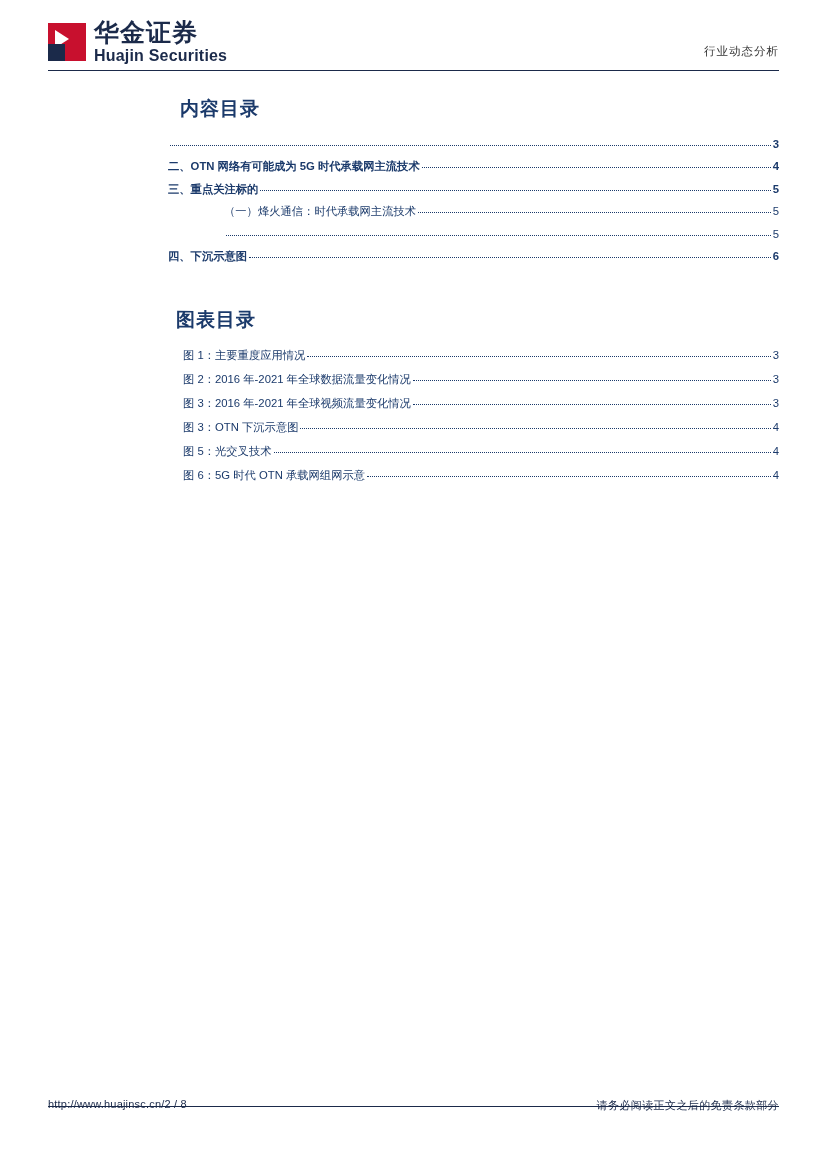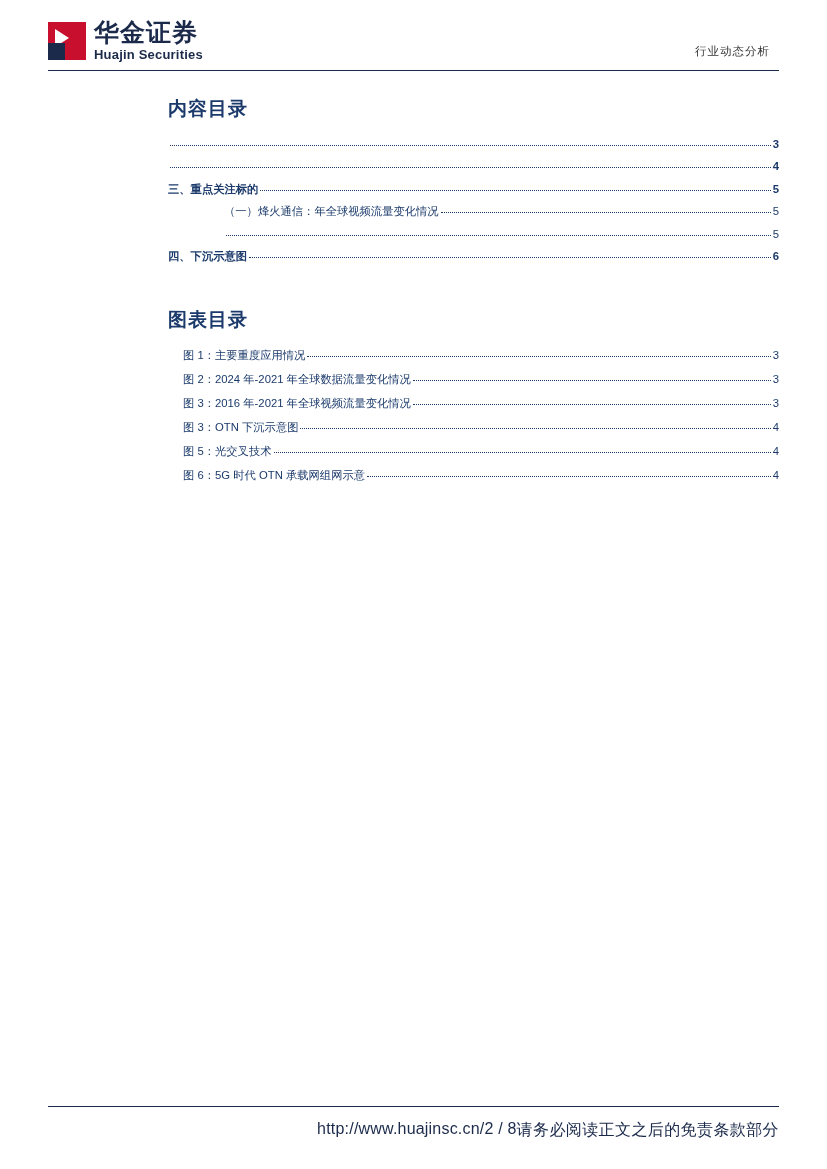--- a/index.html
+++ b/index.html
@@ -65,29 +65,29 @@
   }
   .logo-text { line-height: 1; }
   .logo-cn {
     font-family: "Liberation Serif", serif;
     font-size: 25px;
     font-weight: bold;
     color: #1b2a4a;
     letter-spacing: 1px;
   }
   .logo-en {
-    font-size: 13px;
+    font-size: 16px;
     font-weight: bold;
     color: #1b2a4a;
     letter-spacing: 0.2px;
     margin-top: 3px;
   }
   .header-right {
     position: absolute;
-    right: 9px;
+    right: 0;
     top: 24px;
     font-size: 11.5px;
     color: #333;
     letter-spacing: 1px;
   }
   .header-rule {
     position: absolute;
     left: 48px;
     top: 70px;
     width: 731px;
@@ -100,21 +100,21 @@
     position: absolute;
     left: 168px;
     top: 96px;
     width: 611px;
   }
   .section-title {
     font-family: "Liberation Serif", serif;
     font-size: 19px;
     font-weight: bold;
     color: #1b3a6b;
-    margin: 0 0 14px 0;
+    margin: 0 0 14px 12px;
     letter-spacing: 1px;
   }
   .toc-list {
     list-style: none;
     margin: 0;
     padding: 0;
   }
   .toc-row {
     display: flex;
     align-items: baseline;
@@ -141,21 +141,21 @@
     border-bottom: 1.2px dotted #1b3a6b;
     height: 9px;
   }
   .toc-page { flex: 0 0 auto; }
 
   .fig-title {
     font-family: "Liberation Serif", serif;
     font-size: 19px;
     font-weight: bold;
     color: #1b3a6b;
-    margin: 42px 0 14px 0;
+    margin: 42px 0 14px 8px;
     letter-spacing: 1px;
   }
   .fig-row {
     display: flex;
     align-items: baseline;
     font-size: 11.3px;
     color: #1b3a6b;
     line-height: 1.5;
     margin-bottom: 7px;
     white-space: nowrap;
@@ -168,25 +168,25 @@
     position: absolute;
     left: 48px;
     bottom: 62px;
     width: 731px;
     height: 1px;
     background: #1b2a4a;
   }
   .footer {
     position: absolute;
     left: 48px;
-    bottom: 28px;
-    width: 731px;
-    display: flex;
-    justify-content: flex-end;
-    font-size: 16px;
+    bottom: 56px;
+    width: 731px;
+    display: flex;
+    justify-content: space-between;
+    font-size: 11px;
     color: #1b2a4a;
   }
   .footer-left { letter-spacing: 0.2px; }
   .footer-right { letter-spacing: 0.4px; }
 </style>
 </head>
 <body>
 
 <div class="page">
 
@@ -209,30 +209,31 @@
   <div class="content">
 
     <h1 class="section-title">内容目录</h1>
 
     <ul class="toc-list">
       <li class="toc-row level1">
         <span class="toc-dots"></span>
         <span class="toc-page">3</span>
       </li>
       <li class="toc-row level1">
+        <span class="toc-label">二、OTN 网络有可能成为 5G 时代承载网主流技术</span>
         <span class="toc-dots"></span>
         <span class="toc-page">4</span>
       </li>
       <li class="toc-row level1">
         <span class="toc-label">三、重点关注标的</span>
         <span class="toc-dots"></span>
         <span class="toc-page">5</span>
       </li>
       <li class="toc-row level2">
-        <span class="toc-label">（一）烽火通信：年全球视频流量变化情况</span>
+        <span class="toc-label">（一）烽火通信：时代承载网主流技术</span>
         <span class="toc-dots"></span>
         <span class="toc-page">5</span>
       </li>
       <li class="toc-row level2">
         <span class="toc-dots"></span>
         <span class="toc-page">5</span>
       </li>
       <li class="toc-row level1">
         <span class="toc-label">四、下沉示意图</span>
         <span class="toc-dots"></span>
@@ -242,21 +243,21 @@
 
     <h1 class="fig-title">图表目录</h1>
 
     <ul class="toc-list">
       <li class="fig-row">
         <span class="toc-label">图 1：主要重度应用情况</span>
         <span class="toc-dots"></span>
         <span class="toc-page">3</span>
       </li>
       <li class="fig-row">
-        <span class="toc-label">图 2：2024 年-2021 年全球数据流量变化情况</span>
+        <span class="toc-label">图 2：2016 年-2021 年全球数据流量变化情况</span>
         <span class="toc-dots"></span>
         <span class="toc-page">3</span>
       </li>
       <li class="fig-row">
         <span class="toc-label">图 3：2016 年-2021 年全球视频流量变化情况</span>
         <span class="toc-dots"></span>
         <span class="toc-page">3</span>
       </li>
       <li class="fig-row">
         <span class="toc-label">图 3：OTN 下沉示意图</span>

